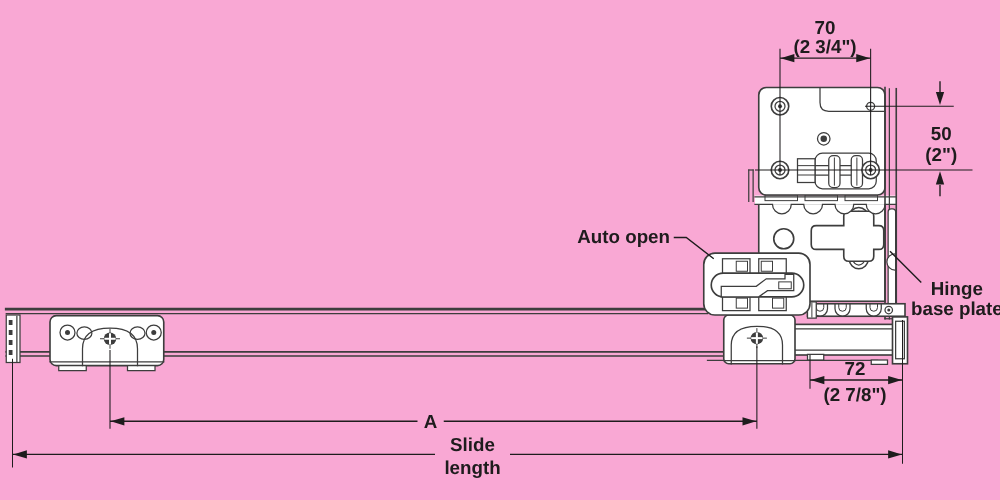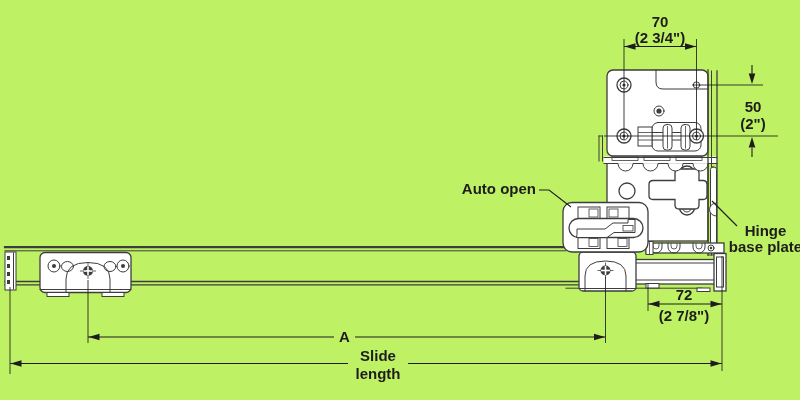--- a/index.html
+++ b/index.html
@@ -1,16 +1,16 @@
 <!DOCTYPE html>
 <html><head>
 <meta charset="utf-8">
 <style>
   html,body{margin:0;padding:0;background:#ffffff;}
-  .stage{width:800px;height:400px;position:relative;background:#bef264;overflow:hidden;}
+  .stage{width:800px;height:400px;position:relative;background:#f9a8d4;overflow:hidden;}
   svg{display:block;}
   .ln{stroke:#3d3d3d;stroke-width:1.3;fill:none;stroke-linecap:square;}
   .lnt{stroke:#3d3d3d;stroke-width:1;fill:none;stroke-linecap:square;}
   .lnk{stroke:#3d3d3d;stroke-width:2.2;fill:none;stroke-linecap:square;}
   .wf{fill:#ffffff;}
   .df{fill:#3d3d3d;stroke:none;}
   .dim{stroke:#1e1c1d;stroke-width:1.1;fill:none;stroke-linecap:butt;}
   .dimt{stroke:#1e1c1d;stroke-width:0.85;fill:none;stroke-linecap:butt;}
   .ah{fill:#1e1c1d;stroke:none;}
   .txt{font-family:"Liberation Sans", sans-serif;font-weight:700;font-size:15px;fill:#1e1c1d;}

